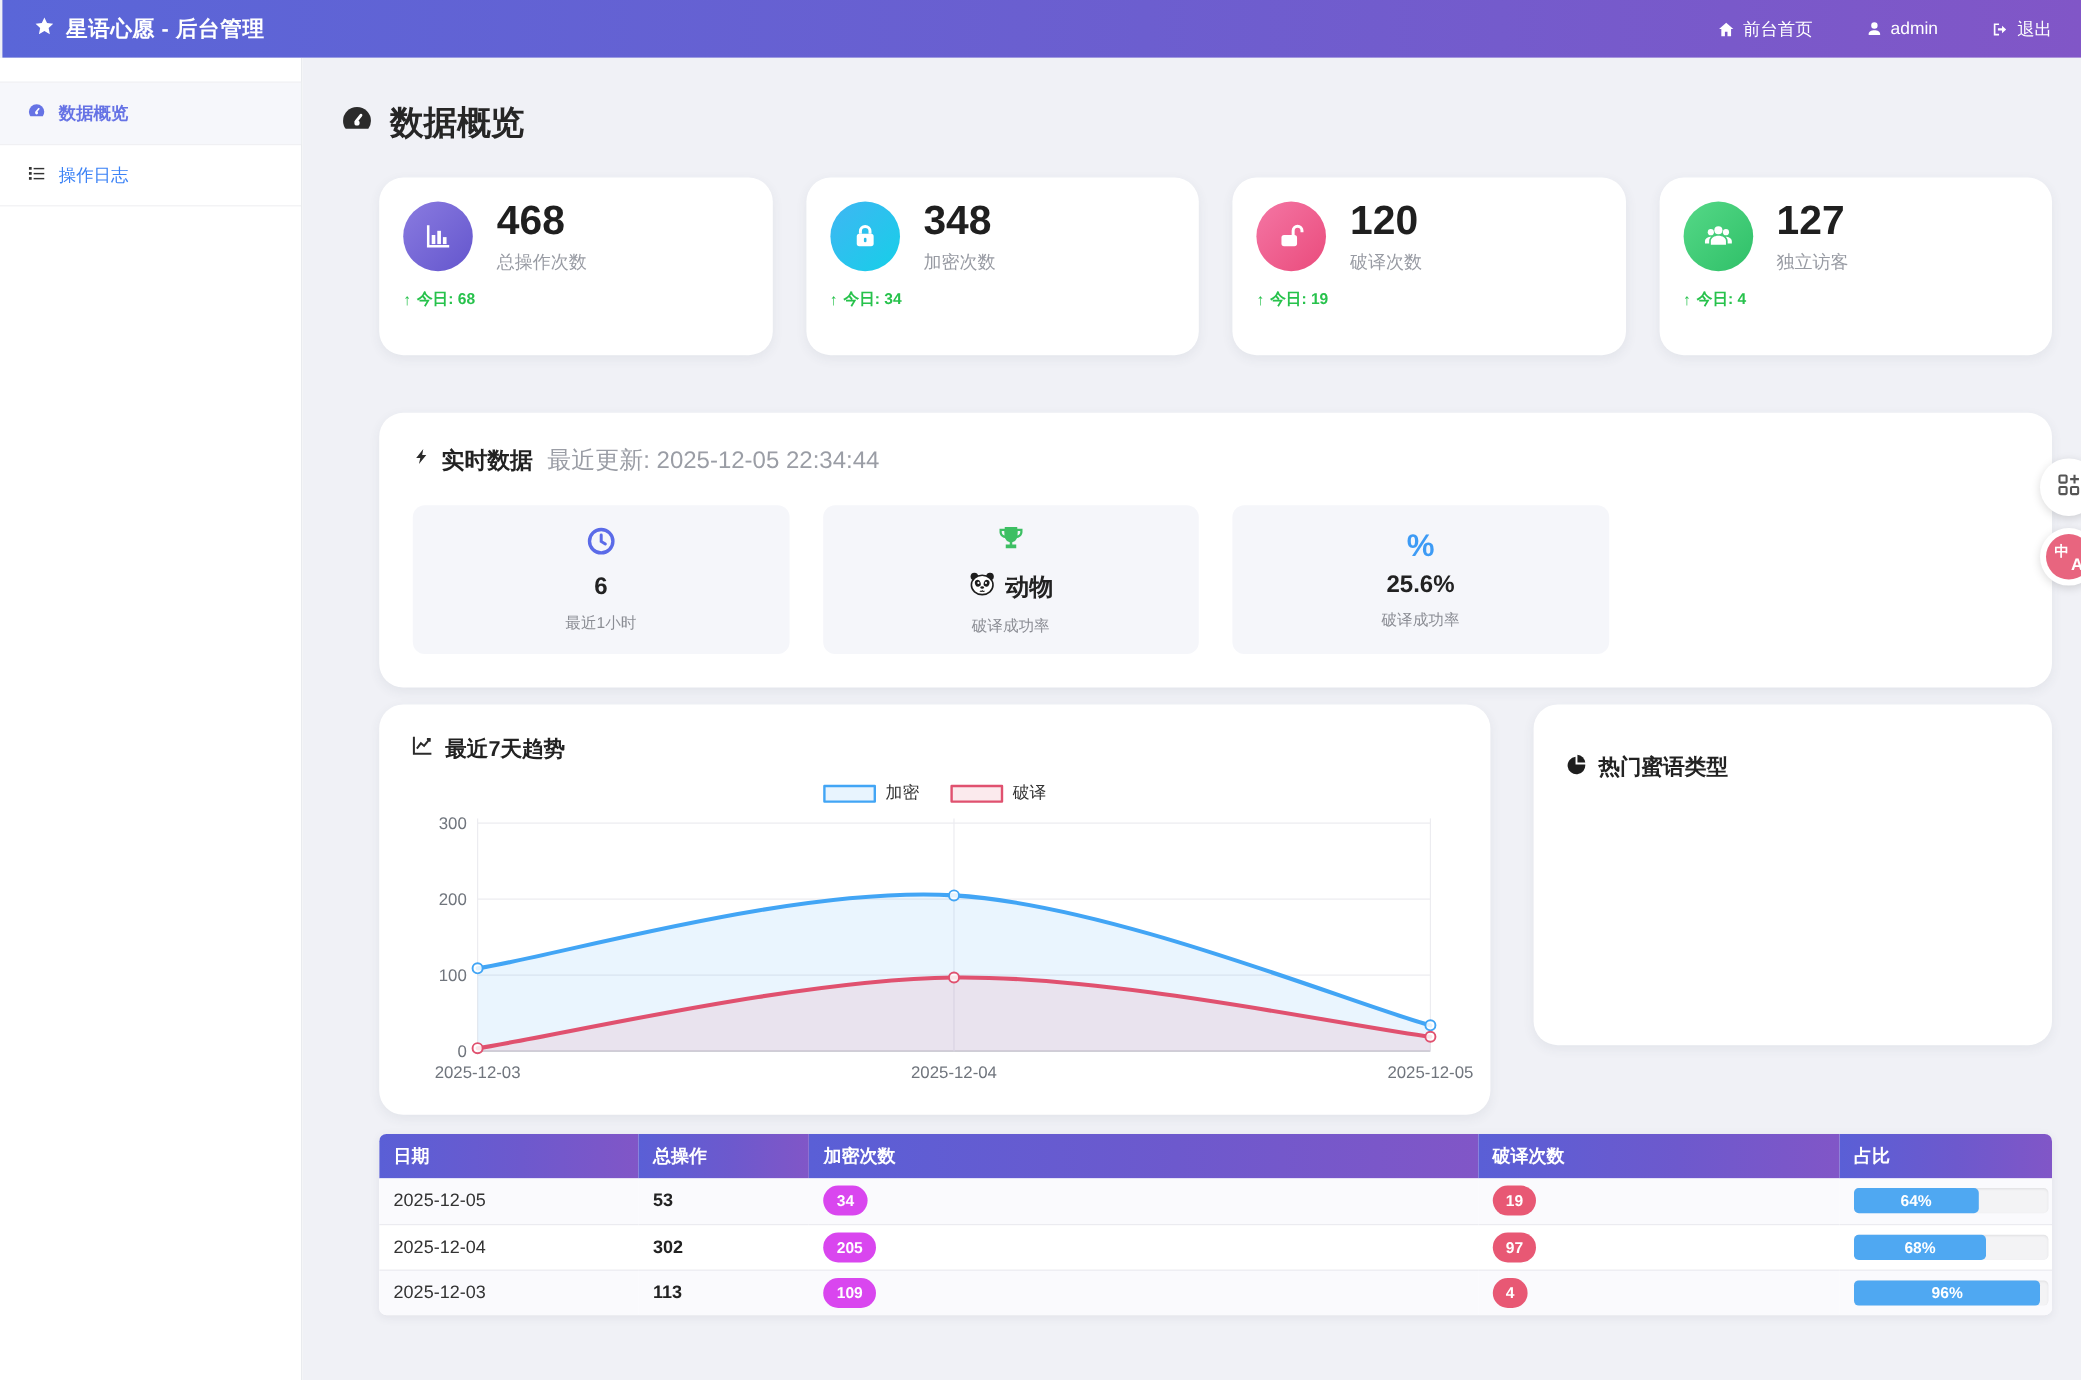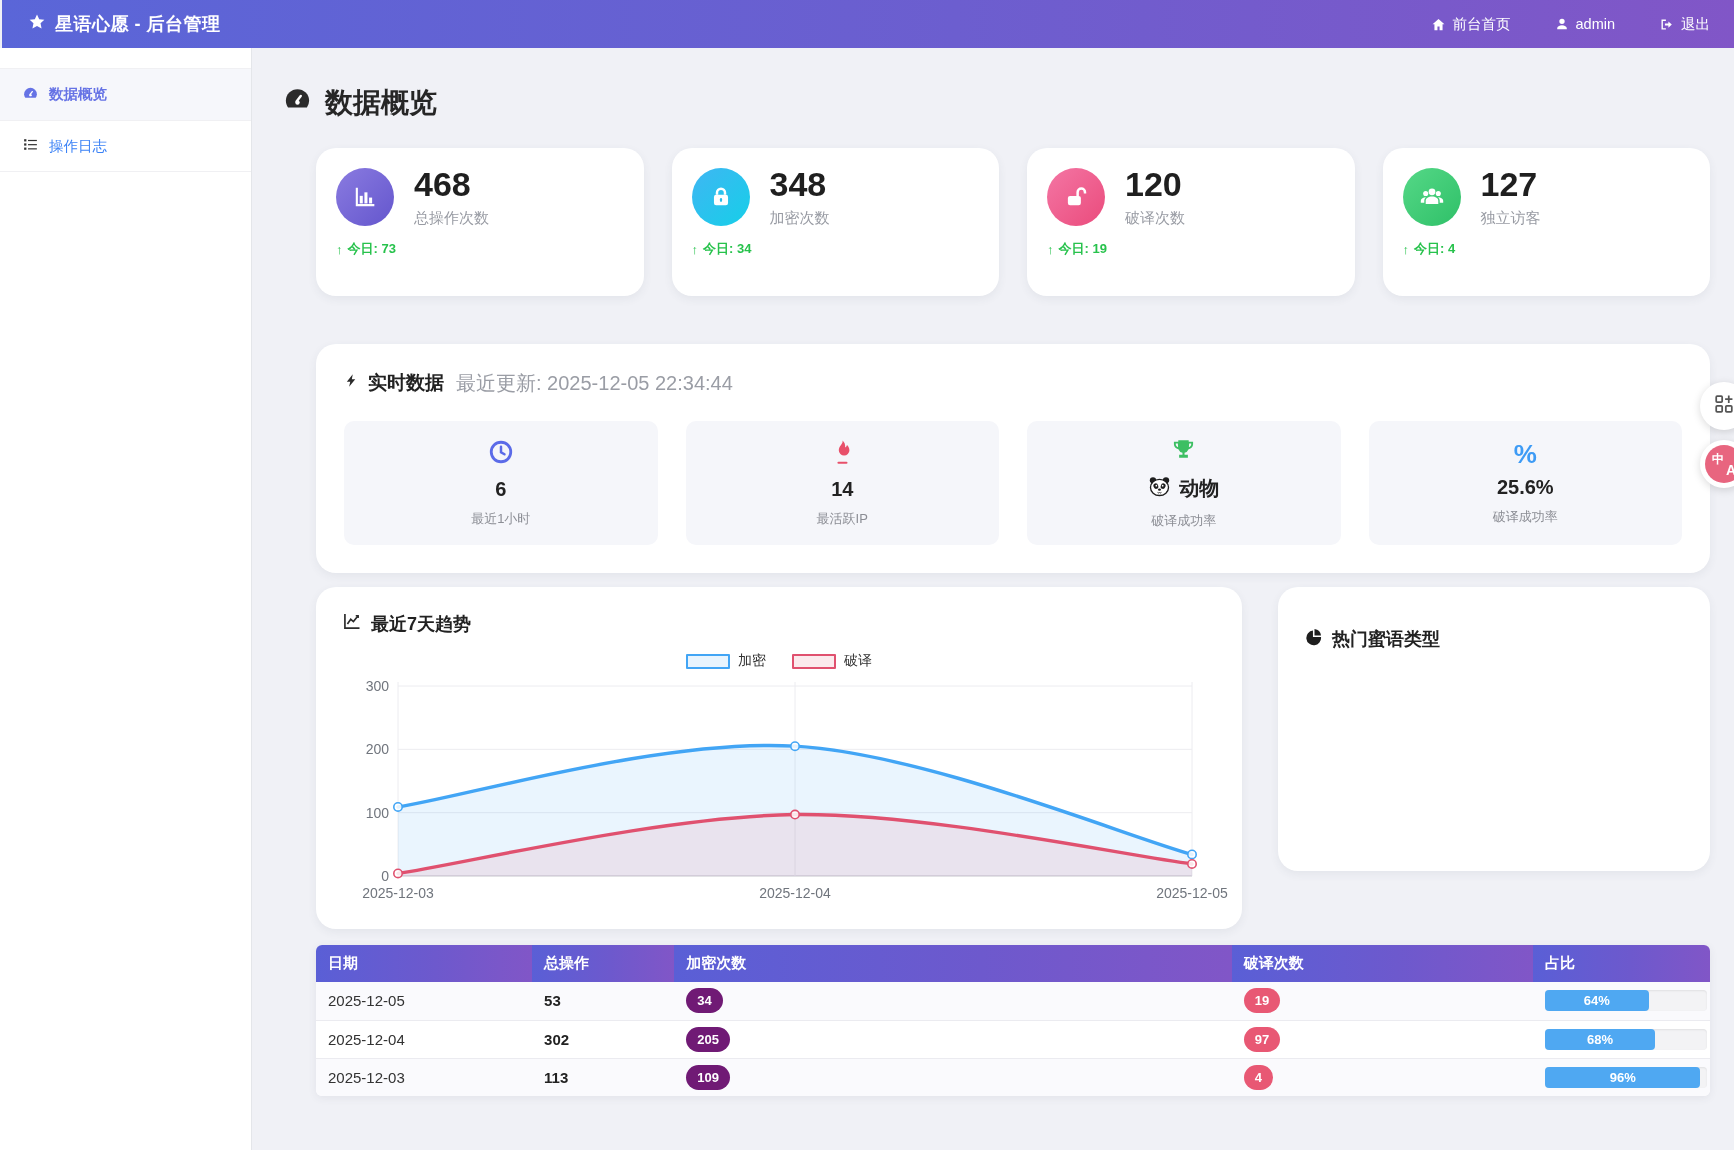--- a/index.html
+++ b/index.html
@@ -71,21 +71,21 @@
   table { width:100%; border-collapse:collapse; table-layout:fixed; }
   thead th { background:linear-gradient(90deg,#5a5fd6 0%,#6d59cd 55%,#8156c7 100%);
     color:#fff; font-size:15px; font-weight:600; text-align:left; height:37px; padding-left:12px; }
   col.c-date{width:15.5%} col.c-total{width:10.2%} col.c-enc{width:40%} col.c-dec{width:21.6%} col.c-ratio{width:12.7%}
   tbody td { height:38px; border-bottom:1px solid #ebebf0; padding-left:12px; font-size:15px; color:#333; }
   tbody tr:nth-child(odd) { background:#fafafd; }
   tbody tr:last-child td { border-bottom:none; }
   td.total { font-weight:700; color:#222; }
   .pill { display:inline-block; min-width:24px; text-align:center; padding:5px 11px; border-radius:14px;
     color:#fff; font-size:13px; font-weight:600; }
-  .pill-blue { background:#701a75; }
+  .pill-blue { background:#d946ef; }
   .pill-red  { background:#e85874; }
   .progress { width:162px; height:21px; background:#f3f3f5; border-radius:4px; box-shadow:inset 0 1px 2px rgba(0,0,0,.08); }
   .progress-fill { height:100%; background:#4fa8f2; border-radius:4px; display:flex; align-items:center;
     justify-content:center; color:#fff; font-size:13px; font-weight:600; min-width:34px; }
 
   
   .fab { position:fixed; right:-14px; width:48px; height:48px; border-radius:50%; background:#fff;
     box-shadow:0 2px 8px rgba(0,0,0,.15); display:flex; align-items:center; justify-content:center; z-index:60; cursor:pointer; }
   .fab1 { top:382px; }
   .fab2 { top:440px; }
@@ -184,21 +184,21 @@
               <rect x="15.5" y="12.5" width="2.6" height="5" fill="#fff"></rect>
             </svg>
         </div>
         <div>
           <div class="stat-num">468</div>
           <div class="stat-label">总操作次数</div>
         </div>
       </div>
       <div class="stat-today">
         <span>↑</span>
-        <span>今日: 73</span>
+        <span>今日: 68</span>
       </div>
     </div>
 
     <div class="card stat-card">
       <div class="stat-top">
         <div class="stat-circle c2">
           <svg width="26" height="26" viewBox="0 0 24 24">
               <rect x="5.5" y="10" width="13" height="9.5" rx="2" fill="#fff"></rect>
               <path d="M8.3 10V8a3.7 3.7 0 0 1 7.4 0v2" stroke="#fff" stroke-width="2.3" fill="none"></path>
               <rect x="11" y="13" width="2" height="3.5" rx="1" fill="#2bbce8"></rect>
@@ -273,30 +273,20 @@
     <div class="rt-grid">
       <div class="rt-box">
         <span>
           <svg width="26" height="26" viewBox="0 0 24 24">
               <circle cx="12" cy="12" r="9" stroke="#5b6be8" stroke-width="2.6" fill="none"></circle>
               <path d="M12 7.2v5l3.2 1.9" stroke="#5b6be8" stroke-width="2.3" fill="none" stroke-linecap="round"></path>
             </svg>
         </span>
         <span class="rt-value">6</span>
         <span class="rt-label">最近1小时</span>
-      </div>
-      <div class="rt-box">
-        <span>
-          <svg width="22" height="26" viewBox="0 0 24 28">
-              <path d="M12.5 1.5c1.2 3.4-4 6-4 10.5a5.8 5.8 0 0 0 11.6 0c0-2.8-1.6-4.5-2.7-5.6-.2 1.3-.9 2.2-2 2.6.3-2.8-.5-5.7-2.9-7.5z" fill="#e8506a"></path>
-              <rect x="7" y="24.5" width="11" height="2.2" rx="1.1" fill="#e8506a"></rect>
-            </svg>
-        </span>
-        <span class="rt-value">14</span>
-        <span class="rt-label">最活跃IP</span>
       </div>
       <div class="rt-box">
         <span>
           <svg width="25" height="25" viewBox="0 0 24 24" fill="#3dbf63">
               <path d="M7 3h10v1.5h4.2V7c0 2.4-1.8 4.3-4.3 4.8A5.6 5.6 0 0 1 13 15.2V17h3.2v3H7.8v-3H11v-1.8a5.6 5.6 0 0 1-3.9-3.4C4.6 11.3 2.8 9.4 2.8 7V4.5H7zM4.6 6.3V7c0 1.3.9 2.5 2.2 2.9l-.2-3.6zm14.8 0h-2l-.2 3.6c1.3-.4 2.2-1.6 2.2-2.9z"></path>
             </svg>
         </span>
         <span class="rt-value">
           <span>
             <svg width="23" height="23" viewBox="0 0 24 24">

